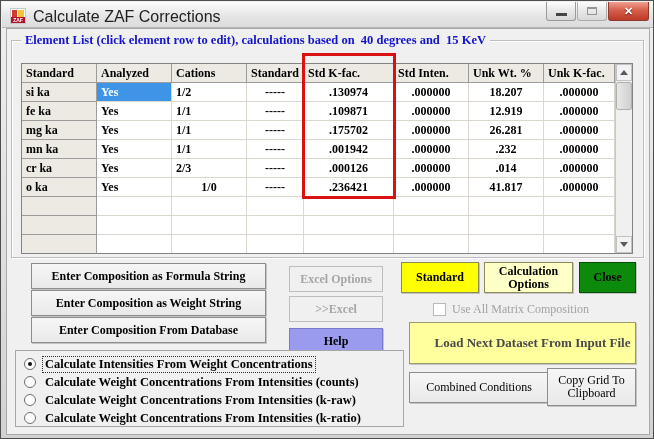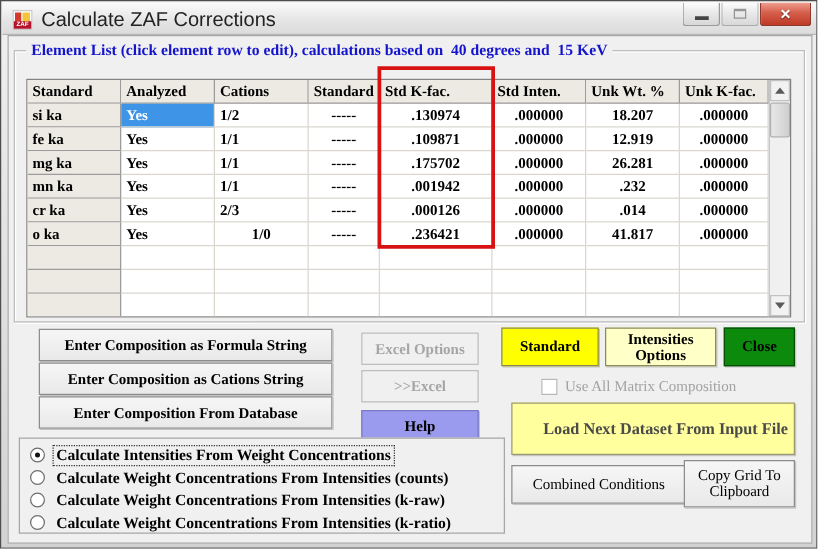--- a/index.html
+++ b/index.html
@@ -241,30 +241,30 @@
       <div class="sthumb"></div>
       <div class="sbtn down">
           <div class="tri-down"></div>
         </div>
     </div>
   </div>
 
   <div class="abs redrect"></div>
 
   <div class="abs btn b-formula">Enter Composition as Formula String</div>
-  <div class="abs btn b-weight">Enter Composition as Cations String</div>
+  <div class="abs btn b-weight">Enter Composition as Weight String</div>
   <div class="abs btn b-database">Enter Composition From Database</div>
 
   <div class="abs btn disabled b-exopts">Excel Options</div>
   <div class="abs btn help b-help">Help</div>
   <div class="abs btn disabled b-excel">&gt;&gt;Excel</div>
 
   <div class="abs btn yellow b-calc">Standard</div>
   <div class="abs btn paleyellow b-calcopt two-line">
-    <span><span>Intensities</span><br><span>Options</span></span>
+    <span><span>Calculation</span><br><span>Options</span></span>
   </div>
   <div class="abs btn green b-close">Close</div>
 
   <div class="abs chk-box"></div>
   <div class="abs chk-label">Use All Matrix Composition</div>
 
   <div class="abs btn bigyellow b-load">Load Next Dataset From Input File</div>
   <div class="abs btn plain b-combined">Combined Conditions</div>
   <div class="abs btn plain b-copy two-line">
     <span><span>Copy Grid To</span><br><span>Clipboard</span></span>

